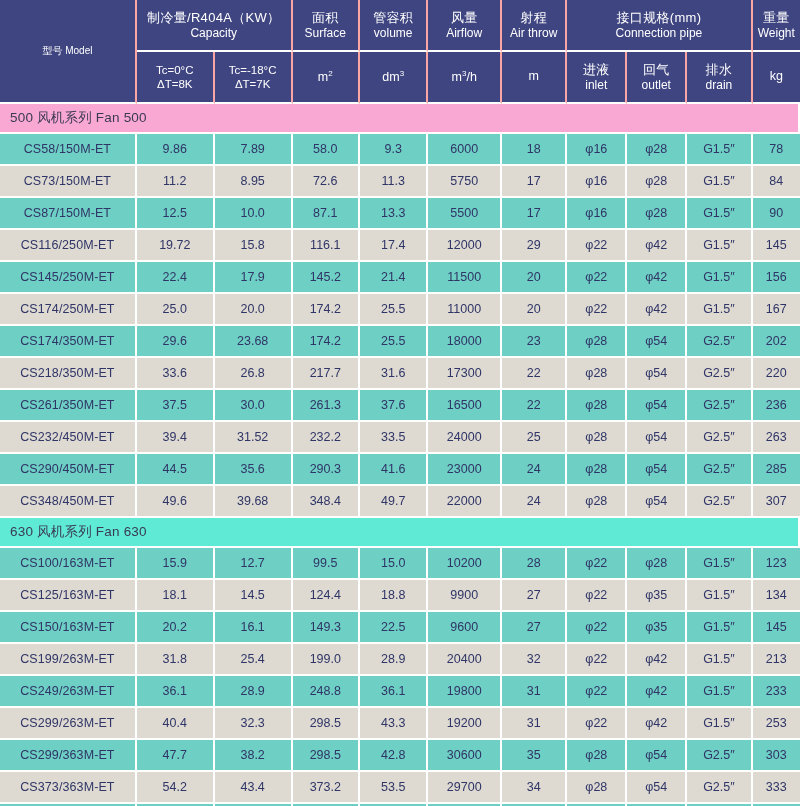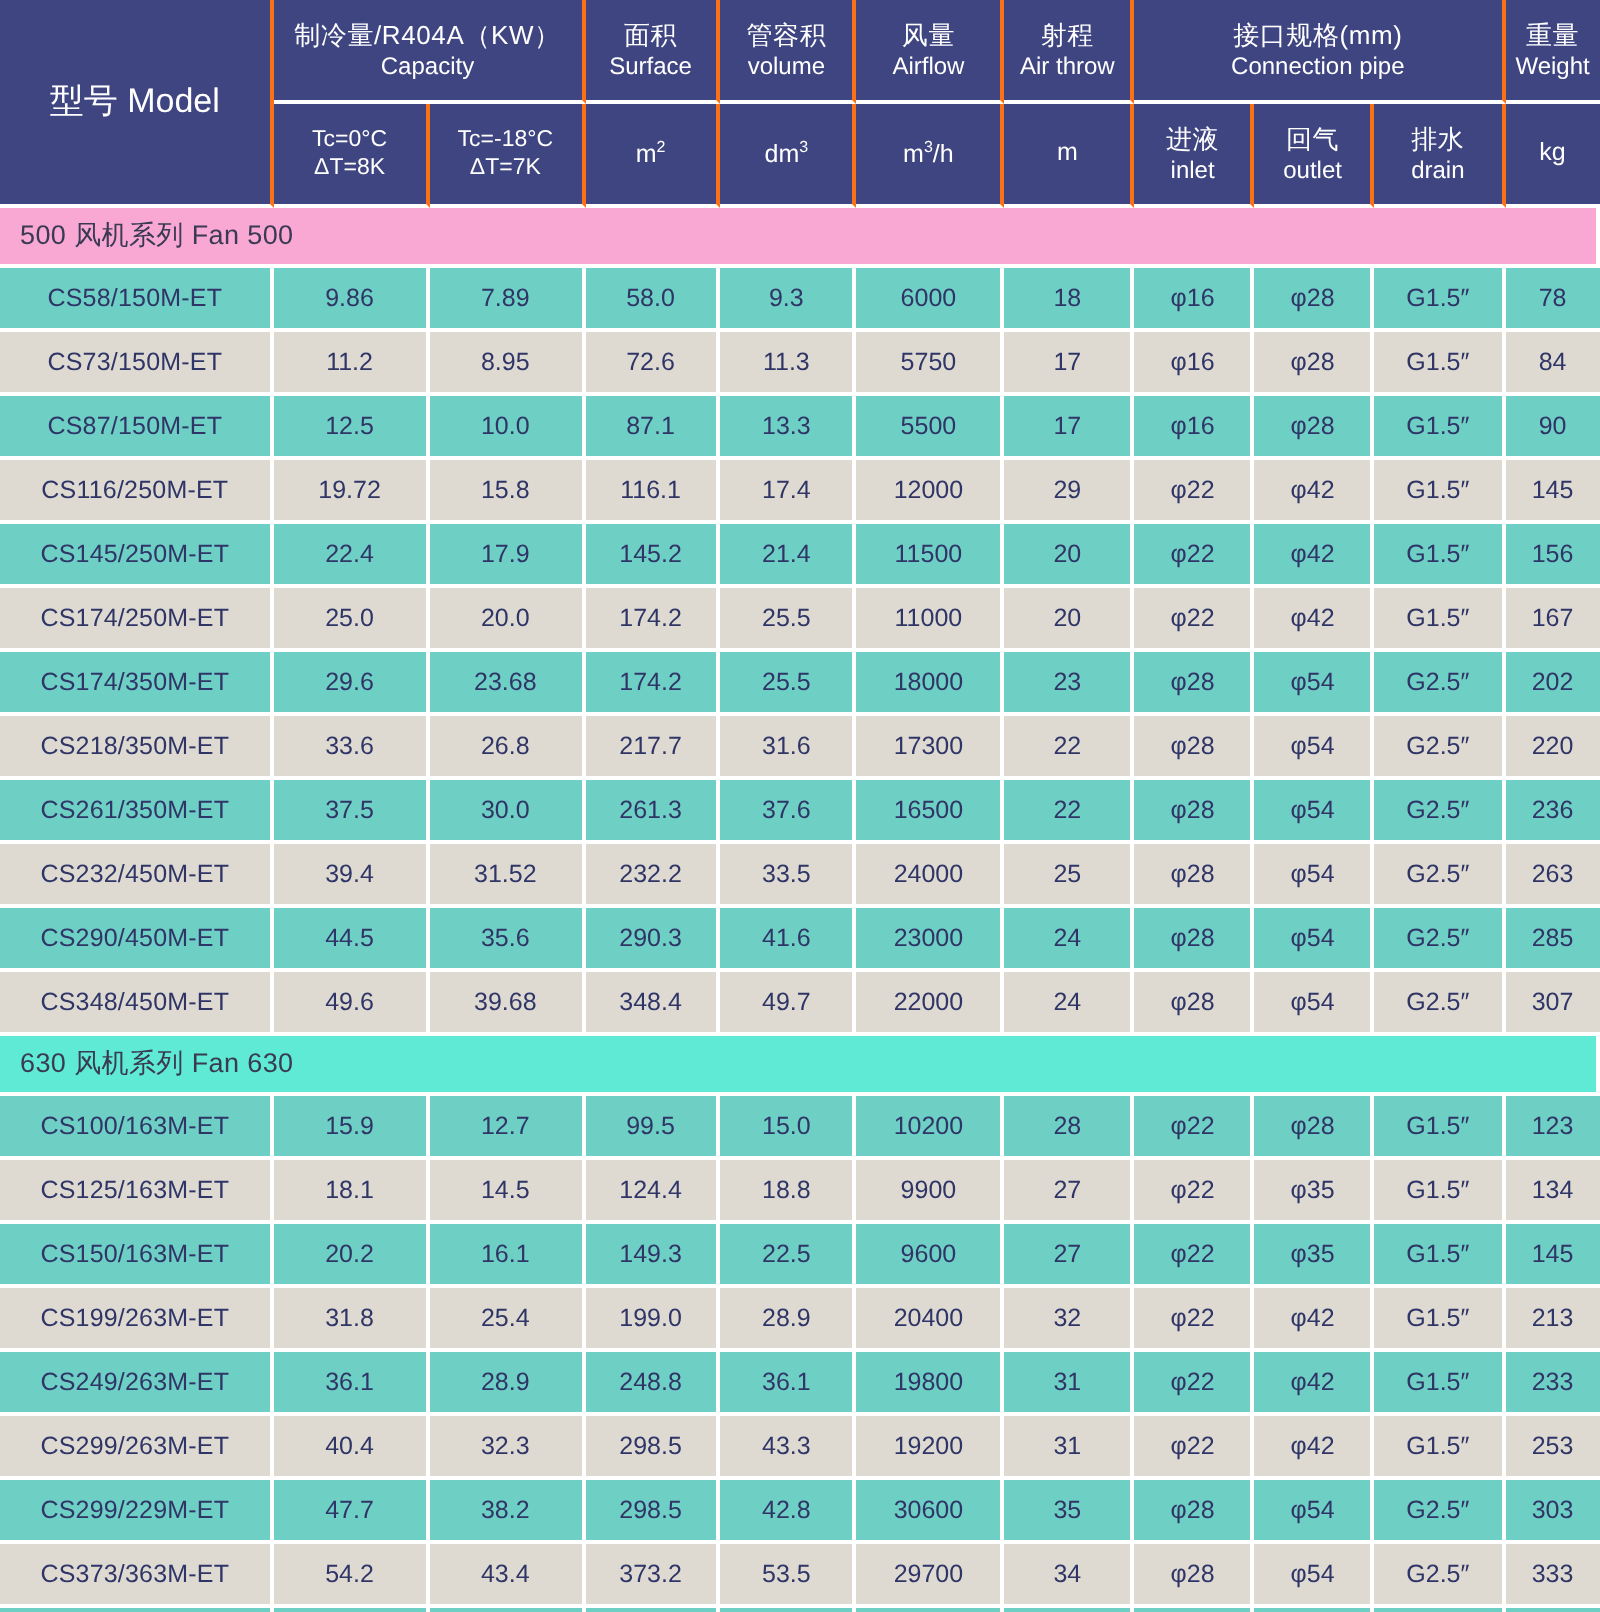--- a/index.html
+++ b/index.html
@@ -20,29 +20,29 @@
     border-spacing: 0;
     table-layout: fixed;
   }
   
   thead th {
     background: #3f4580;
     color: #ffffff;
     font-weight: normal;
     text-align: center;
     vertical-align: middle;
-    border-right: 2px solid #f97316;
+    border-right: 2px solid #fca5a5;
     border-bottom: 2px solid #ffffff;
     line-height: 1.22;
     padding: 3px 1px;
   }
   thead th.last-col { border-right: none; }
   .h-top   { font-size: 12.5px; height: 44px; }
   .h-sub   { font-size: 11.5px; height: 44px; }
-  .h-model { font-size: 17px; height: 88px; }
+  .h-model { font-size: 10px; height: 88px; }
   .hz { display: block; font-size: 13px; letter-spacing: .3px; }
   .he { display: block; font-size: 12px; }
   .unit { font-size: 12.5px; }
   .unit sup { font-size: 8px; vertical-align: super; }
   .tc-l1 { display: block; }
   .tc-l2 { display: block; }
 
   
   tr.section-row td {
     height: 28px;
@@ -398,21 +398,21 @@
         <td>298.5</td>
         <td>43.3</td>
         <td>19200</td>
         <td>31</td>
         <td>φ22</td>
         <td>φ42</td>
         <td>G1.5″</td>
         <td class="last-col">253</td>
       </tr>
       <tr class="row-teal">
-        <td class="model-cell">CS299/229M-ET</td>
+        <td class="model-cell">CS299/363M-ET</td>
         <td>47.7</td>
         <td>38.2</td>
         <td>298.5</td>
         <td>42.8</td>
         <td>30600</td>
         <td>35</td>
         <td>φ28</td>
         <td>φ54</td>
         <td>G2.5″</td>
         <td class="last-col">303</td>

